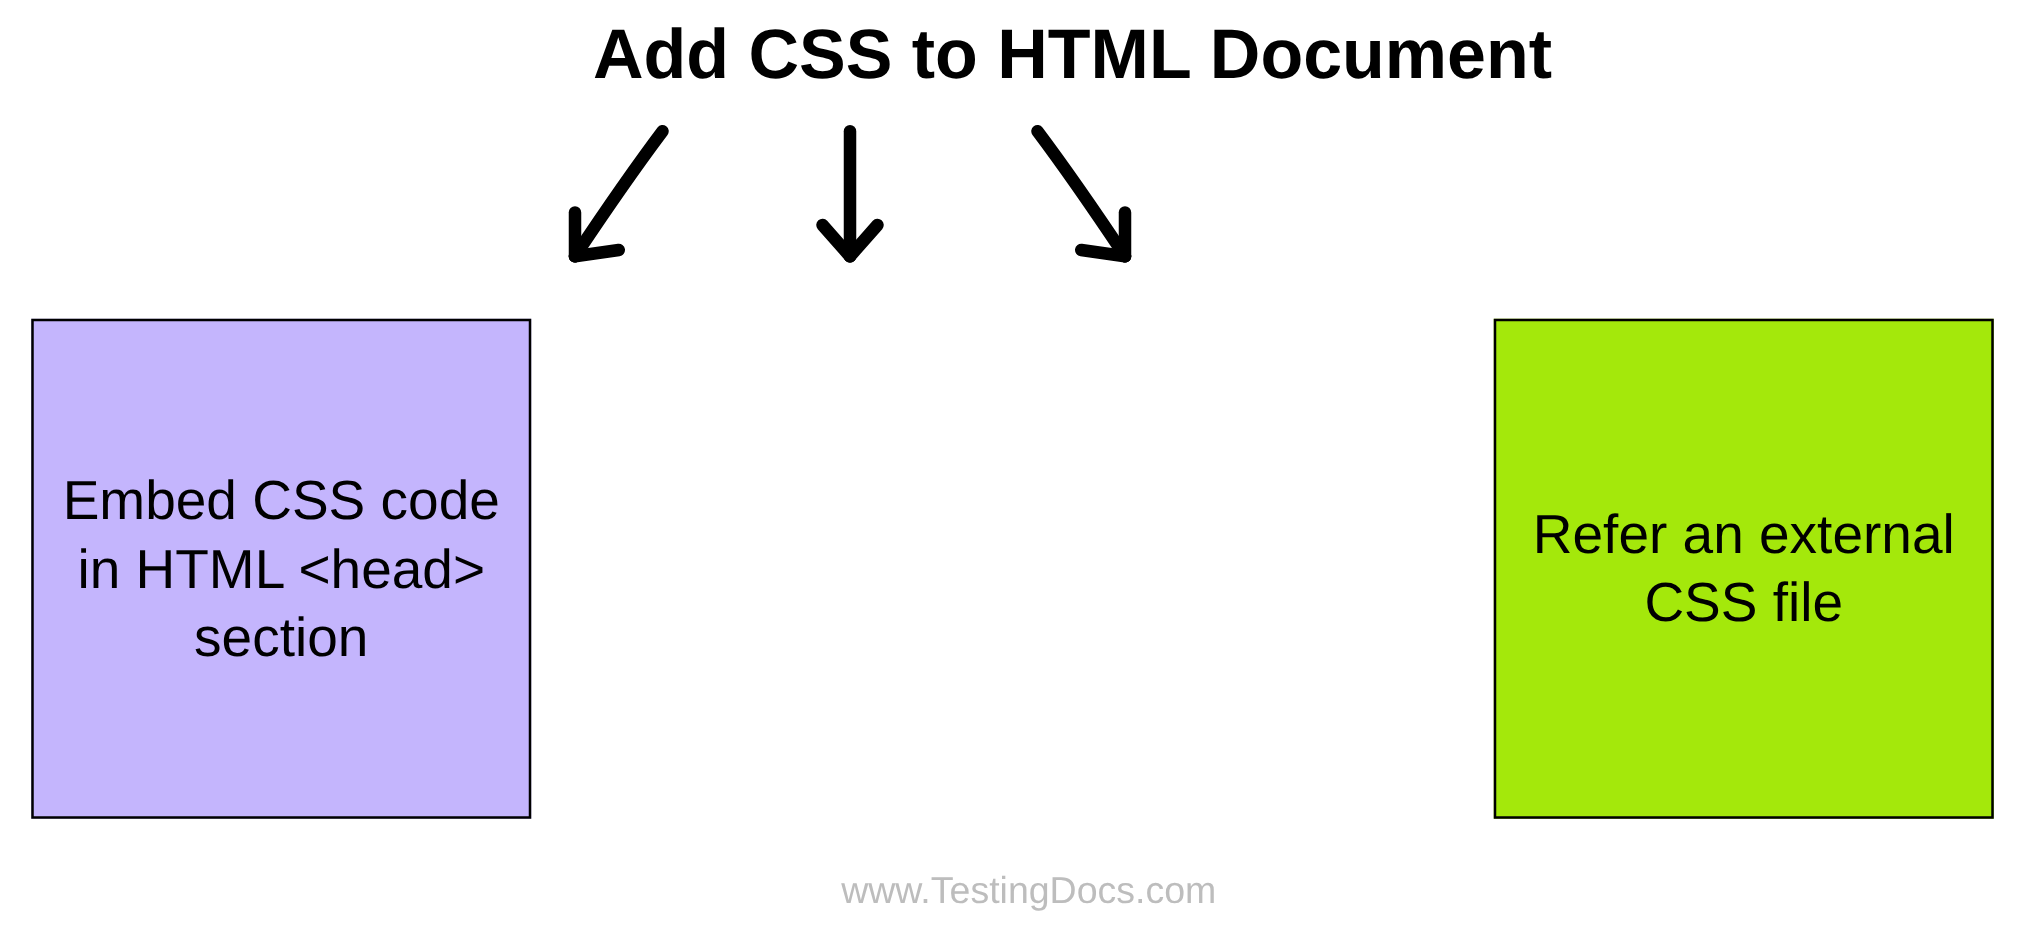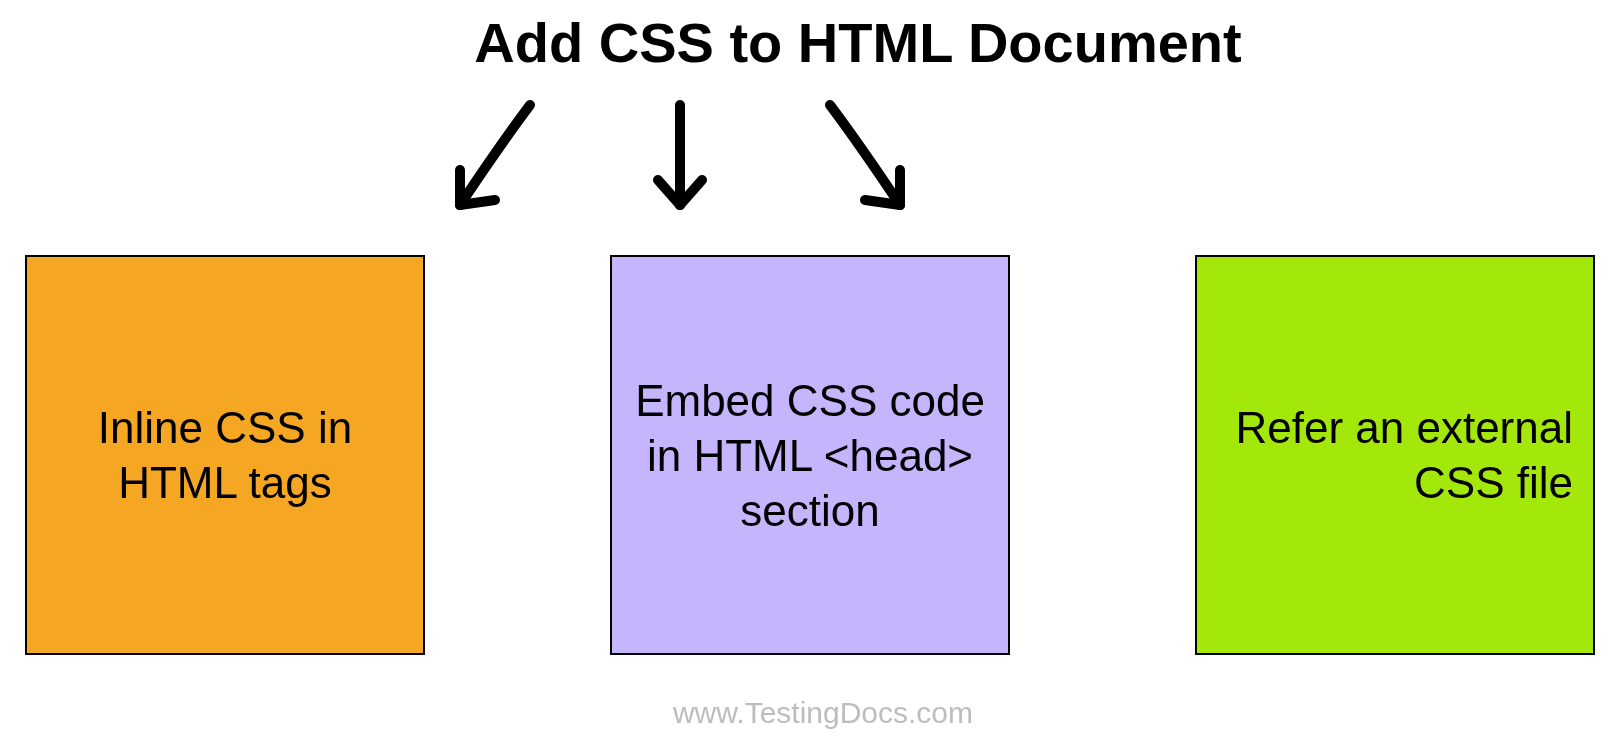--- a/index.html
+++ b/index.html
@@ -52,21 +52,21 @@
     justify-content:center;
     text-align:center;
     font-size:44px;
     font-weight:400;
     padding:20px;
     box-sizing:border-box;
     line-height:1.25;
   }
   .box-orange{background:#f5a623;}
   .box-grey  {background:#c4b5fd;}
-  .box-green {background:#a4e80b;text-align:right;}
+  .box-green {background:#a4e80b;}
   .footer{
     position:absolute;
     bottom:10px;
     left:0;
     width:100%;
     text-align:center;
     font-size:30px;
     color:#bdbdbd;
     font-weight:400;
     padding-left:13px;
@@ -92,23 +92,20 @@
   </svg>
 
   <svg class="arrow" style="left:810px;top:0;" width="120" height="130" viewBox="0 0 120 130">
     <path d="M20 10 Q50 50 90 110" stroke-width="10" stroke-linecap="round"></path>
     <path d="M90 110 L90 75" stroke-width="10" stroke-linecap="round"></path>
     <path d="M90 110 L55 105" stroke-width="10" stroke-linecap="round"></path>
   </svg>
 </div>
 
 <div class="boxes">
-  <div class="box box-orange">
-    <span>Inline CSS in HTML tags</span>
-  </div>
   <div class="box box-grey">
     <span>Embed CSS code in HTML &lt;head&gt; section</span>
   </div>
   <div class="box box-green">
     <span>Refer an external CSS file</span>
   </div>
 </div>
 
 <div class="footer">www.TestingDocs.com</div>
 

